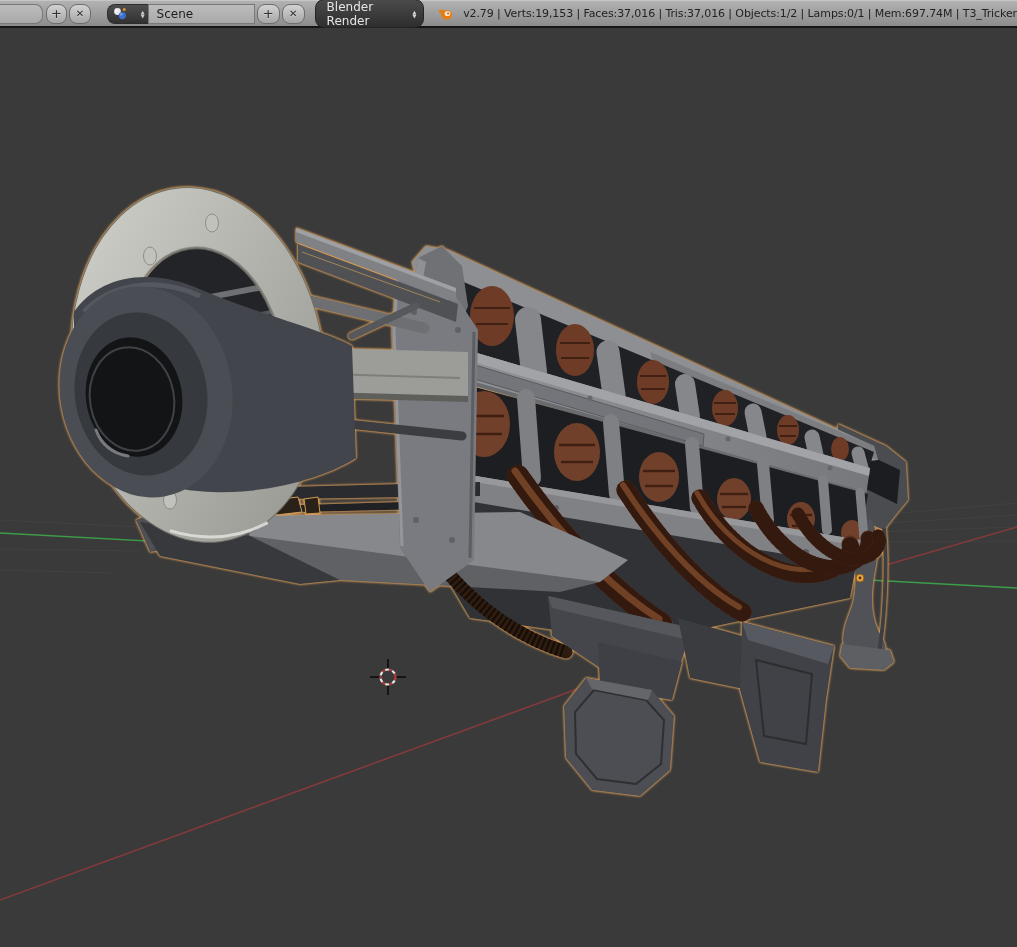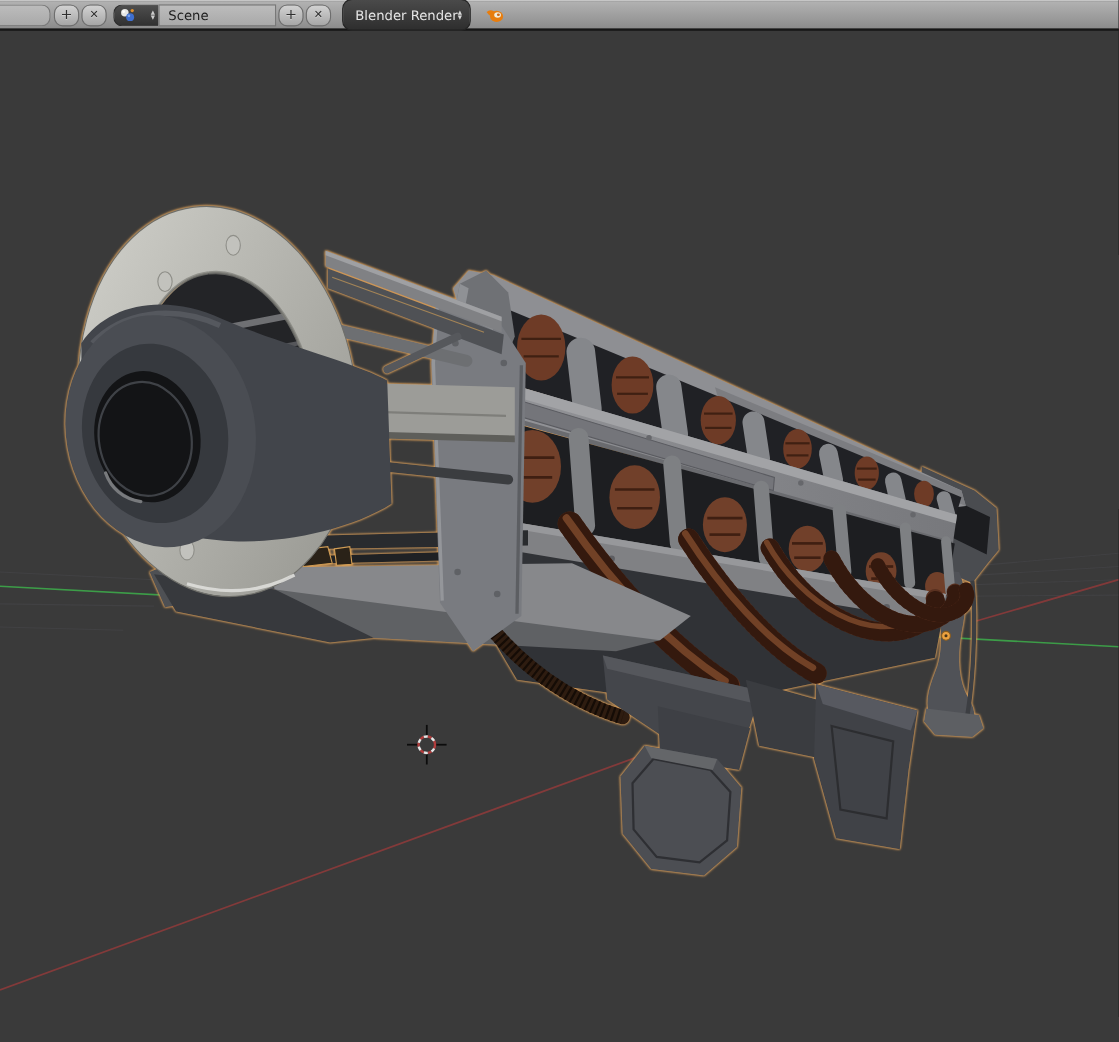--- a/index.html
+++ b/index.html
@@ -14,21 +14,21 @@
   .hbtn{height:20px;width:23px;border:1px solid #6e6e6e;border-radius:8px;
     background:linear-gradient(#d2d2d2,#a6a6a6);color:#2f2f2f;
     display:flex;align-items:center;justify-content:center;
     font-size:13px;line-height:1;box-sizing:border-box;margin-left:2px;
     text-shadow:0 1px 0 rgba(255,255,255,.35);}
   .hbtn.x{font-size:10px;}
   .field{height:20px;background:linear-gradient(#bcbcbc,#a9a9a9);
     border:1px solid #787878;box-sizing:border-box;color:#1d1d1d;
     font-size:12px;display:flex;align-items:center;}
   .field.cut{width:46px;border-left:none;border-radius:0 8px 8px 0;margin-right:1px;}
-  .scenegrp{display:flex;align-items:flex-start;margin-left:6px;border-radius:7px;}
+  .scenegrp{display:flex;align-items:flex-start;margin-left:16px;border-radius:7px;}
   .iconseg{height:20px;width:41px;border:1px solid #2c2c2c;border-right:none;
     border-radius:8px 0 0 8px;background:linear-gradient(#4e4e4e,#313131);
     box-sizing:border-box;display:flex;align-items:center;justify-content:space-between;
     padding:0 3px 0 4px;}
   .updown{display:flex;flex-direction:column;line-height:4px;font-size:5px;color:#cdcdcd;}
   .scenefield{width:107px;border-radius:0;padding-left:8px;}
   .dropdown{height:29px;width:117px;margin-left:10px;border:1px solid #242424;
     border-radius:9px;background:linear-gradient(#4a4a4a,#2e2e2e);
     box-sizing:border-box;color:#e6e6e6;font-size:12px;display:flex;
     align-items:center;justify-content:space-between;padding:0 7px 0 11px;}
@@ -79,20 +79,21 @@
     </span>
   </div>
 
   <svg class="logo" viewBox="0 0 20 20">
     <path d="M1.5,6.5 Q5,3.5 9,6 L12,8.5 L7,11 Q3,9.5 1.5,6.5 Z" fill="#e87d0d"></path>
     <ellipse cx="11.6" cy="11" rx="6.6" ry="5.6" fill="#e87d0d"></ellipse>
     <ellipse cx="12.6" cy="9.6" rx="3.4" ry="2.8" fill="#f2ecdb"></ellipse>
     <ellipse cx="13.4" cy="9.4" rx="1.5" ry="1.2" fill="#c9681a"></ellipse>
   </svg>
 
+  <div class="stats">v2.79 | Verts:19,153 | Faces:37,016 | Tris:37,016 | Objects:1/2 | Lamps:0/1 | Mem:697.74M | T3_Tricker</div>
 </div>
 
 <div class="viewport">
 <svg viewBox="0 0 1017 919" preserveAspectRatio="none">
   <defs>
     <linearGradient id="ringGrad" x1="0" y1="0" x2="1" y2="1">
       <stop offset="0" stop-color="#d2d2cc"></stop>
             <stop offset="1" stop-color="#94948e"></stop>
     </linearGradient>
     <linearGradient id="railGrad" x1="0" y1="0" x2="1" y2="0">

